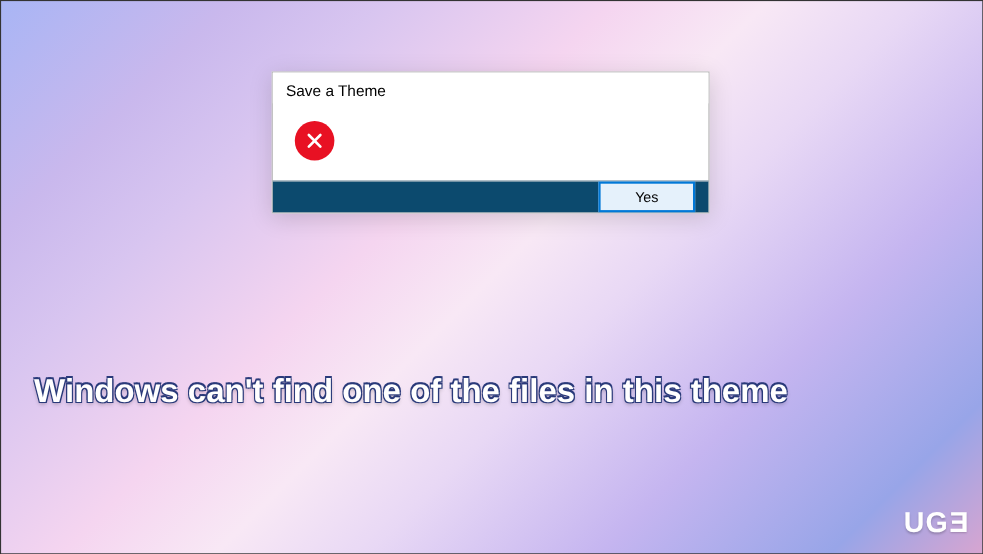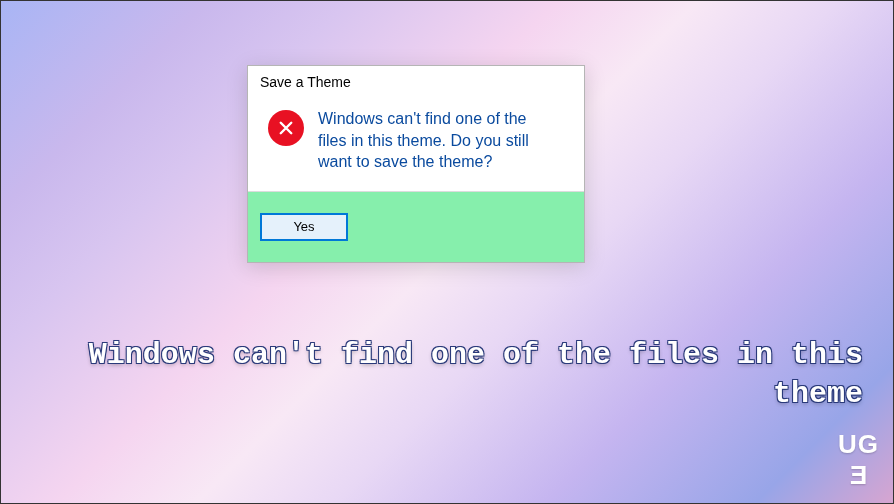--- a/index.html
+++ b/index.html
@@ -22,21 +22,21 @@
         #e8d8f5 60%, 
         #c5b5f0 75%, 
         #98a5e8 90%,
         #d8a5d0 100%);
       border: 1px solid #333;
     }
     .dialog {
       position: absolute;
       top: 64px;
       left: 246px;
-      width: 338px;
+      width: 398px;
       background: #ffffff;
       border: 1px solid #b5b5b5;
       box-shadow: 0 4px 20px rgba(0,0,0,0.15);
     }
     .dialog-titlebar {
       background: #ffffff;
       padding: 8px 12px 4px 12px;
       font-size: 14px;
       color: #000;
       border-bottom: none;
@@ -64,97 +64,95 @@
       width: 18px;
       height: 18px;
     }
     .dialog-message {
       font-size: 16px;
       color: #0a4a9e;
       line-height: 1.35;
       padding-right: 10px;
     }
     .dialog-footer {
-      background: #86efac;
+      background: #0c4a6e;
       border-top: 1px solid #dcdcdc;
-      padding: 21px 12px;
+      padding: 0 12px;
       display: flex;
-      justify-content: space-between;
+      justify-content: flex-end;
       gap: 8px;
     }
     .dialog-btn {
       min-width: 88px;
       height: 28px;
       background: #e1e1e1;
       border: 1px solid #adadad;
       font-size: 13px;
       font-family: inherit;
       cursor: pointer;
     }
     .dialog-btn.primary {
       border: 2px solid #0078d7;
       background: #e5f1fb;
     }
     .caption {
       position: absolute;
       left: 0;
       right: 0;
       top: 335px;
-      text-align: right;
+      text-align: left;
       color: #ffffff;
       font-weight: 700;
       font-size: 30px;
       line-height: 1.3;
       text-shadow: 
         -1px -1px 0 #2a3a7a,
         1px -1px 0 #2a3a7a,
         -1px 1px 0 #2a3a7a,
         1px 1px 0 #2a3a7a,
         0 2px 4px rgba(0,0,0,0.3);
-      font-family: Liberation Mono, monospace;
+      font-family: Liberation Sans, sans-serif;
       font-style: normal;
       padding: 0 30px;
     }
     .caption .line2 {
       display: block;
     }
     .watermark {
       position: absolute;
       right: 14px;
       bottom: 12px;
       color: #ffffff;
       font-weight: 600;
       font-size: 26px;
       letter-spacing: 1px;
       font-family: Arial, sans-serif;
       text-shadow: 0 1px 2px rgba(0,0,0,0.2);
       display: flex;
       align-items: center;
-      flex-direction: column;
     }
     .watermark .e-letter {
       display: inline-block;
       transform: scaleX(-1);
       margin: 0 -1px;
     }
   </style>
 </head>
 <body>
 
 <div class="dialog">
   <div class="dialog-titlebar">Save a Theme</div>
   <div class="dialog-body">
     <div class="error-icon-wrap">
       <div class="error-icon">
         <svg viewBox="0 0 24 24">
           <path d="M5 5 L19 19 M19 5 L5 19" stroke="#ffffff" stroke-width="3.2" stroke-linecap="round"></path>
         </svg>
       </div>
     </div>
-    <div class="dialog-message">Windows can't find one of the files in this theme. Do you still want to save the theme?</div>
   </div>
   <div class="dialog-footer">
     <button class="dialog-btn primary">Yes</button>
   </div>
 </div>
 
 <div class="caption">
   <span>Windows can't find one of the files in this theme</span>
 </div>
 

